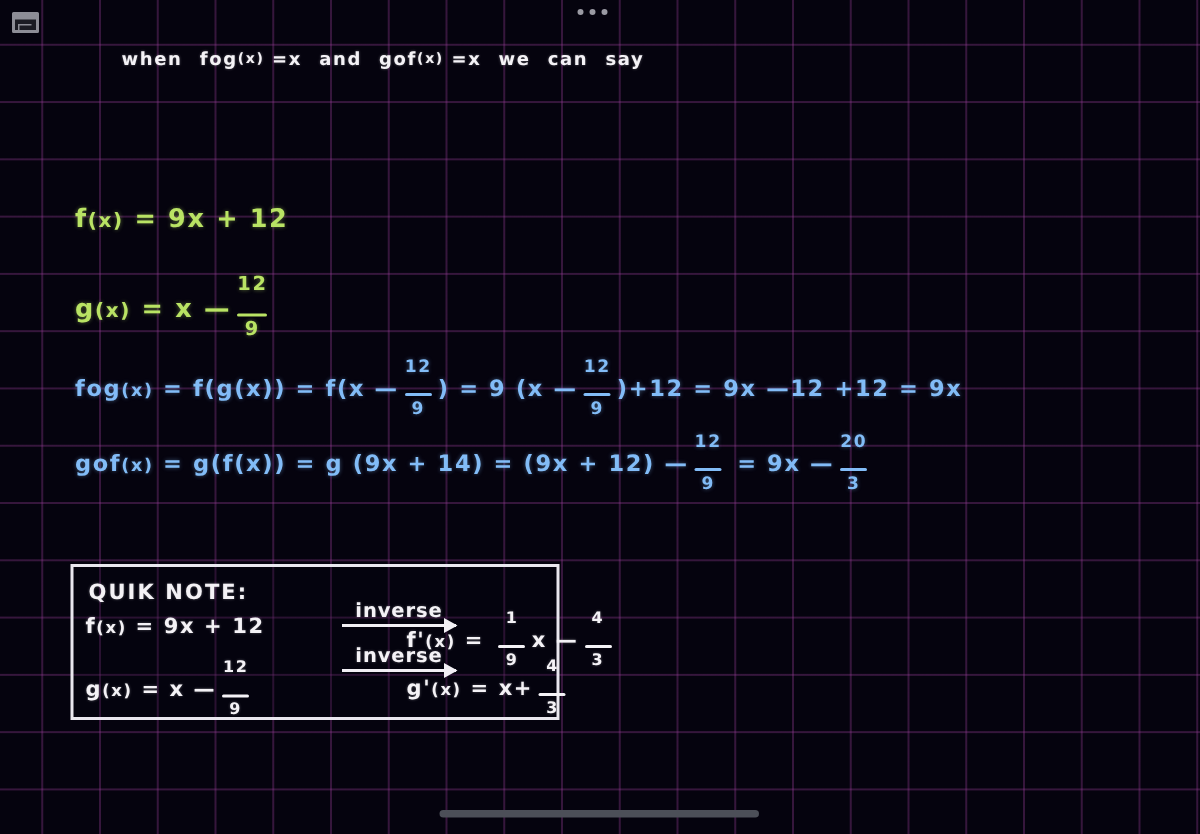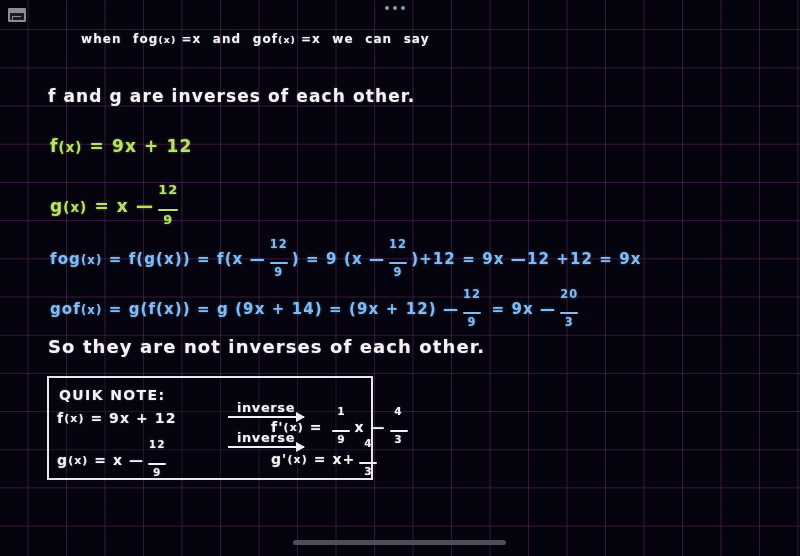--- a/index.html
+++ b/index.html
@@ -204,21 +204,20 @@
       <span>x</span>
       <span class="sp-wide"></span>
       <span>we</span>
       <span class="sp-wide"></span>
       <span>can</span>
       <span class="sp-wide"></span>
       <span>say</span>
     </span>
   </div>
 
-  <div class="hw white" style="left:48px; top:88px; font-size:17px;">f and g are inverses of each other.</div>
 
   <div class="hw green" style="left:50px; top:138px; font-size:17px;">
     <span class="row">
       <span>f</span>
       <span class="smallp">(x)</span>
       <span class="sp"></span>
       <span>=</span>
       <span class="sp"></span>
       <span>9x + 12</span>
     </span>
@@ -318,21 +317,20 @@
       <span class="sp"></span>
       <span>—</span>
       <span class="frac">
         <span class="num">20</span>
         <span class="bar"></span>
         <span class="den">3</span>
       </span>
     </span>
   </div>
 
-  <div class="hw white" style="left:48px; top:338px; font-size:18px;">So they are not inverses of each other.</div>
 
   <div class="note-box">
 
     <div class="hw white" style="left:10px; top:10px; font-size:14px; letter-spacing:1.4px;">QUIK NOTE:</div>
 
     <div class="hw white" style="left:8px; top:33px; font-size:14px;">
       <span class="row">
         <span>f</span>
         <span class="smallp">(x)</span>
         <span class="sp"></span>

